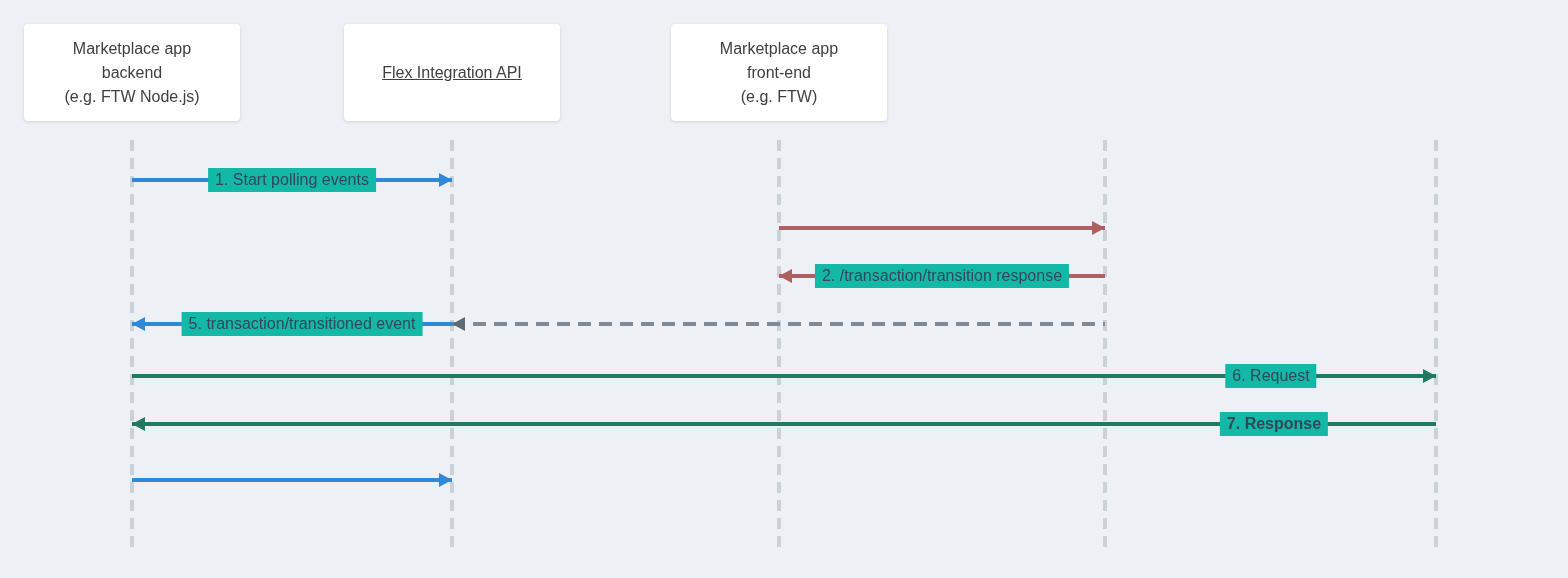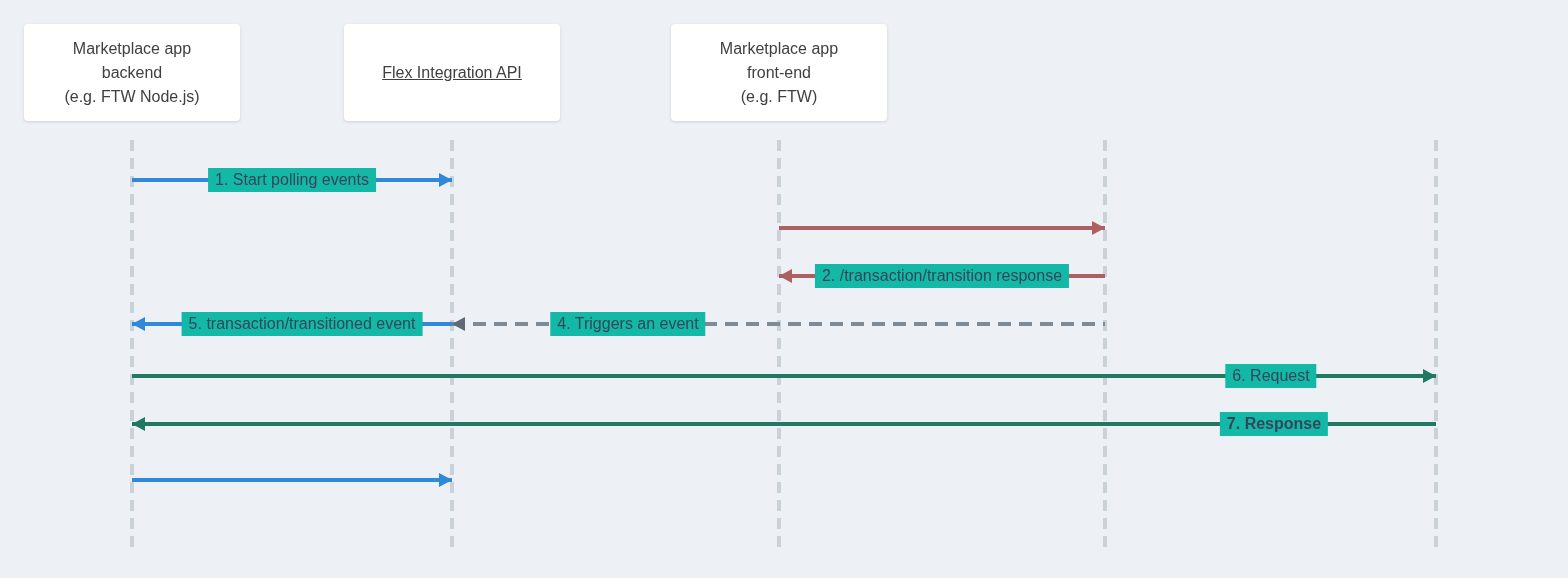--- a/index.html
+++ b/index.html
@@ -72,21 +72,20 @@
 
   <div class="layer">
     <div class="mline ln-red" style="left:779px;top:274px;width:326px;"></div>
     <div class="ah left red" style="left:779px;top:269px;"></div>
     <div class="mlabel" style="left:942px;top:276px;">2. /transaction/transition response</div>
   </div>
 
   <div class="layer">
     <div class="mline ln-gray-dashed" style="left:452px;top:322px;width:653px;"></div>
     <div class="ah left gray" style="left:452px;top:317px;"></div>
-    <div class="mlabel" style="left:628px;top:324px;">4. Triggers an event</div>
   </div>
 
   <div class="layer">
     <div class="mline ln-blue" style="left:132px;top:322px;width:320px;"></div>
     <div class="ah left blue" style="left:132px;top:317px;"></div>
     <div class="mlabel" style="left:276px;top:324px;margin-left:26px;">5. transaction/transitioned event</div>
   </div>
 
   <div class="layer">
     <div class="mline ln-green" style="left:132px;top:374px;width:1304px;"></div>

